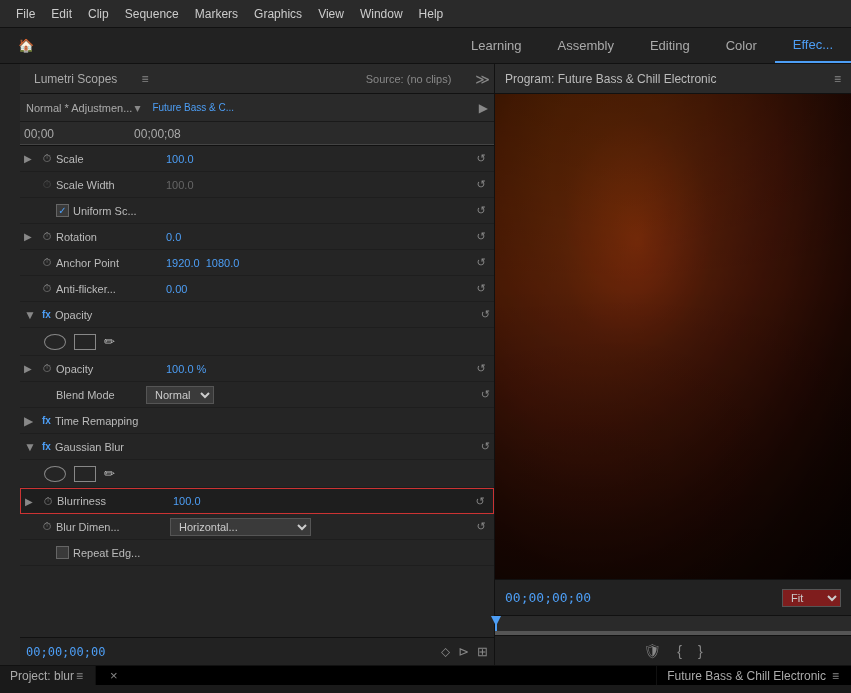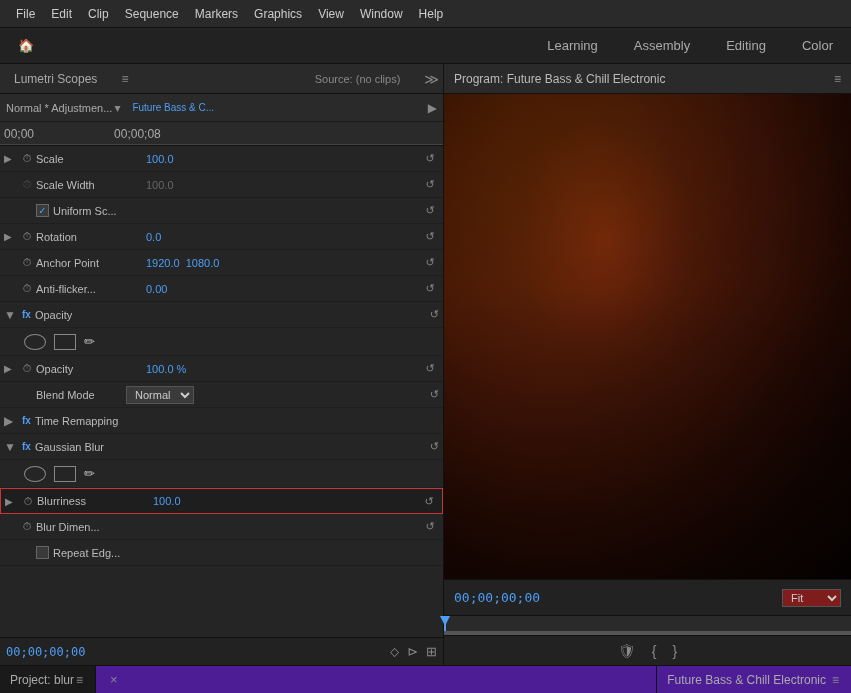--- a/index.html
+++ b/index.html
@@ -13,21 +13,21 @@
     .tab-bar { background: #222; display: flex; align-items: center; height: 36px; border-bottom: 1px solid #111; }
     .home-btn { color: #ccc; padding: 0 12px; font-size: 16px; }
     .tab-spacer { flex: 1; }
     .workspace-tab { color: #aaa; padding: 0 18px; height: 100%; display: flex; align-items: center; cursor: pointer; font-size: 13px; }
     .workspace-tab.active { color: #4d9ef5; border-bottom: 2px solid #4d9ef5; }
     
     
     .main-content { display: flex; height: calc(693px - 28px - 36px - 28px); }
     
     
-    .left-panel { width: 444px; background: #252525; border-right: 1px solid #111; display: flex; flex-direction: column; }
+    .left-panel { width: 495px; background: #252525; border-right: 1px solid #111; display: flex; flex-direction: column; padding-left: 20px; }
     
     
     .panel-tabs { display: flex; align-items: center; background: #2a2a2a; height: 30px; border-bottom: 1px solid #111; padding: 0 4px; }
     .panel-tab { color: #aaa; padding: 0 10px; height: 100%; display: flex; align-items: center; cursor: pointer; font-size: 12px; }
     .panel-tab.active { color: #ccc; border-bottom: 2px solid #4d9ef5; }
     .panel-tab-menu { color: #888; margin-left: 4px; }
     .source-label { color: #888; margin-left: auto; margin-right: 24px; font-size: 11px; }
     .panel-expand { color: #888; cursor: pointer; font-size: 14px; }
     
     
@@ -111,21 +111,21 @@
     .prog-timeline { height: 20px; background: #2a2a2a; position: relative; border-top: 1px solid #111; }
     .prog-timeline-bar { height: 4px; background: #555; position: absolute; bottom: 0; left: 0; right: 0; }
     .prog-playhead { position: absolute; left: 0; top: 0; bottom: 0; width: 2px; background: #4d9ef5; }
     .prog-playhead-marker { width: 10px; height: 10px; background: #4d9ef5; position: absolute; top: 0; left: -4px; clip-path: polygon(0 0, 100% 0, 50% 100%); }
     
     
     .prog-bottom { height: 30px; background: #222; display: flex; align-items: center; justify-content: center; gap: 16px; border-top: 1px solid #111; }
     .prog-ctrl-btn { color: #888; cursor: pointer; font-size: 14px; }
     
     
-    .bottom-bar { height: 28px; background: #4c1d95; border-top: 1px solid #111; display: flex; align-items: center; }
+    .bottom-bar { height: 20px; background: #000000; border-top: 1px solid #111; display: flex; align-items: center; }
     .bottom-tab { display: flex; align-items: center; height: 100%; padding: 0 10px; color: #aaa; cursor: pointer; border-right: 1px solid #111; font-size: 12px; }
     .bottom-tab.active { background: #1a1a1a; }
     .bottom-tab-close { color: #888; margin-left: 8px; font-size: 10px; }
     .bottom-sep { color: #888; font-size: 12px; margin: 0 2px; }
     .bottom-right-tab { display: flex; align-items: center; height: 100%; padding: 0 10px; color: #aaa; cursor: pointer; font-size: 12px; border-left: 1px solid #111; }
     
     .unifsc-row { display: flex; align-items: center; height: 26px; padding: 0 4px; border-bottom: 1px solid #1e1e1e; padding-left: 36px; }
   </style>
 </head>
 <body>
@@ -142,20 +142,21 @@
   <span class="menu-item">Help</span>
 </div>
 
 <div class="tab-bar">
   <div class="workspace-tab home-btn">🏠</div>
   <div class="tab-spacer"></div>
   <div class="workspace-tab">Learning</div>
   <div class="workspace-tab">Assembly</div>
   <div class="workspace-tab">Editing</div>
   <div class="workspace-tab">Color</div>
+  <div class="workspace-tab active">Effec...</div>
 </div>
 
 <div class="main-content">
 
   <div class="left-panel">
 
     <div class="panel-tabs">
       <div class="panel-tab">Lumetri Scopes</div>
       <div class="panel-tab panel-tab-menu">≡</div>
       <div class="source-label">Source: (no clips)</div>
@@ -278,20 +279,25 @@
         <span class="prop-stopwatch">⏱</span>
         <span class="prop-name">Blurriness</span>
         <span class="blurriness-value">100.0</span>
         <span class="prop-reset">↺</span>
       </div>
 
       <div class="prop-row">
         <span class="prop-expand" style="color:transparent">▶</span>
         <span class="prop-stopwatch">⏱</span>
         <span class="prop-name">Blur Dimen...</span>
+        <select class="dropdown-select">
+          <option>Horizontal...</option>
+          <option>Vertical</option>
+          <option>Horizontal and Vertical</option>
+        </select>
         <span class="prop-reset">↺</span>
       </div>
 
       <div class="prop-row">
         <span class="prop-expand" style="color:transparent">▶</span>
         <span class="prop-stopwatch" style="color:transparent">⏱</span>
         <div class="prop-checkbox"></div>
         <span class="prop-name">Repeat Edg...</span>
       </div>
 

